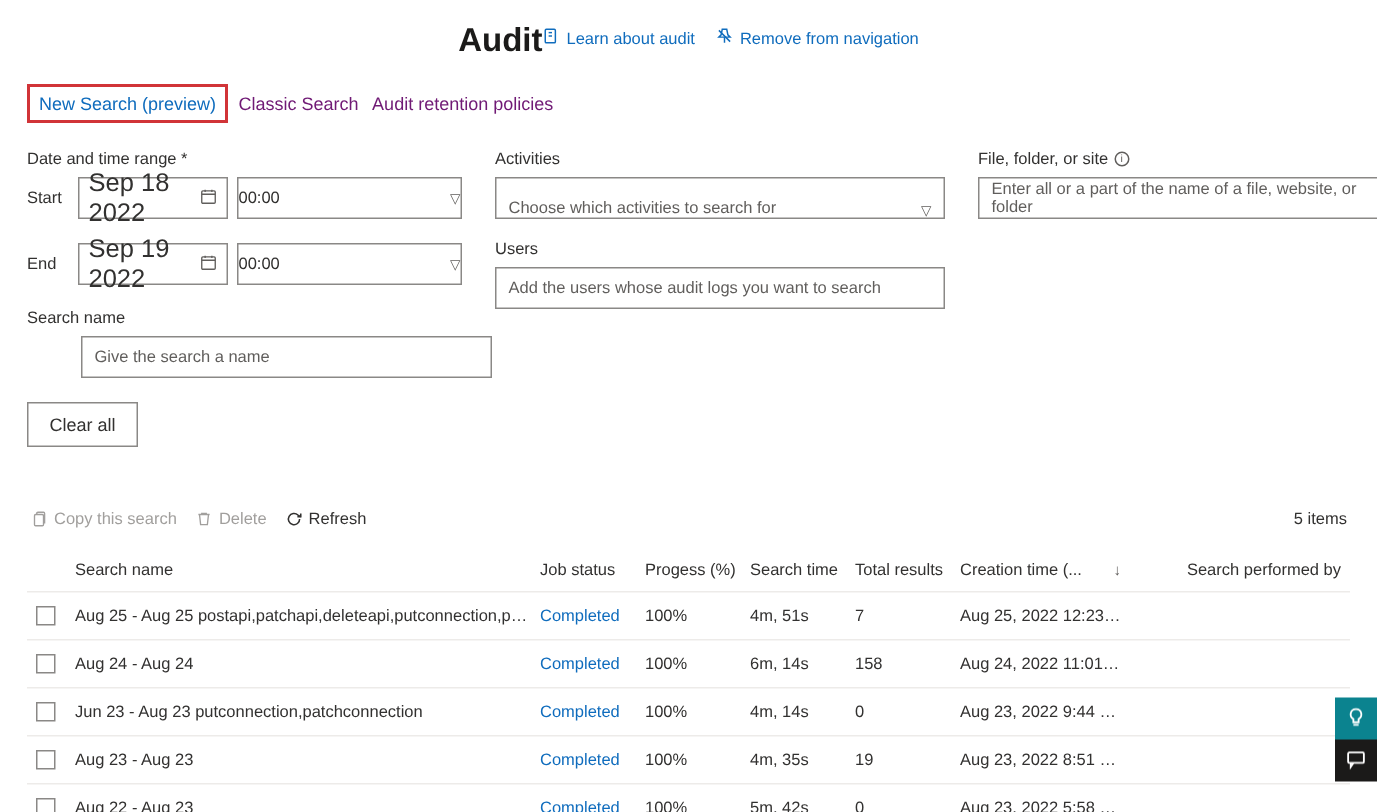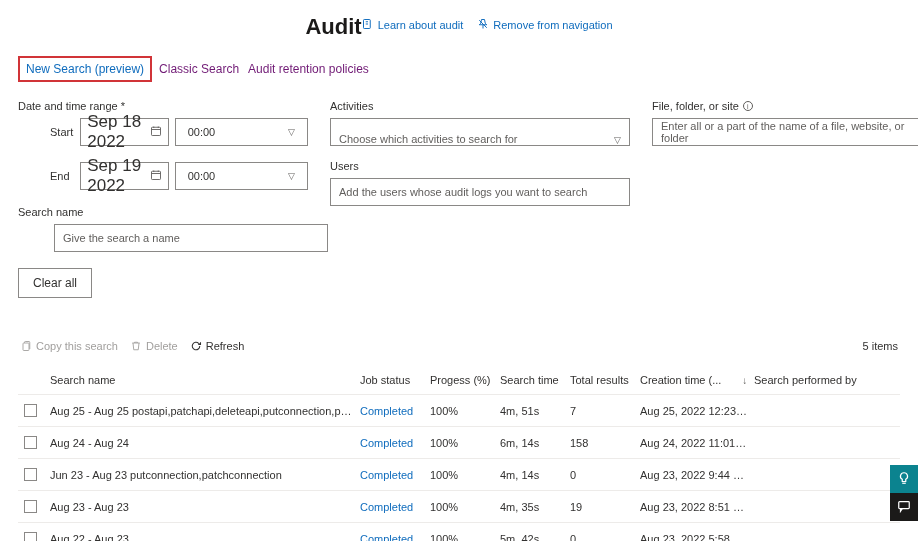--- a/index.html
+++ b/index.html
@@ -13,24 +13,24 @@
 .tabs { display: flex; gap: 5px; margin-top: 16px; font-size: 12px; }
 .tab { padding: 6px 2px; color: #701a75; cursor: pointer; }
 .tab.active { color: #0f6cbd; border-bottom: 2px solid #0f6cbd; padding-bottom: 4px; }
 .tab.highlight { border: 2px solid #d13438; padding: 4px 6px; }
 .form-area { display: flex; gap: 22px; margin-top: 18px; }
 .col { display: flex; flex-direction: column; }
 .col1 { width: 290px; }
 .col2 { width: 300px; }
 .col3 { flex: 1; }
 .label { font-size: 11px; color: #323130; margin-bottom: 6px; }
-.row { display: flex; align-items: center; gap: 6px; margin-bottom: 16px; margin-left: 32px; }
+.row { display: flex; align-items: center; gap: 6px; margin-bottom: 16px; }
 .row .mini { width: 28px; font-size: 11px; color: #323130; }
 .datebox { width: 100px; height: 28px; border: 1px solid #8a8886; display: flex; align-items: center; justify-content: space-between; padding: 0 6px; font-size: 17px; background: #fff; cursor: pointer; }
-.timebox { width: 150px; height: 28px; border: 1px solid #8a8886; display: flex; align-items: center; justify-content: space-between; padding: 0 12px; font-size: 11px; background: #fff; cursor: pointer; }
+.timebox { width: 150px; height: 28px; border: 1px solid #8a8886; display: flex; align-items: center; justify-content: space-between; padding: 0 0; font-size: 11px; background: #fff; cursor: pointer; }
 .selectbox { height: 28px; border: 1px solid #8a8886; display: flex; align-items: flex-end; justify-content: space-between; padding: 0 8px; font-size: 11px; color: #605e5c; background: #fff; cursor: pointer; }
 .textbox { height: 28px; border: 1px solid #8a8886; padding: 0 8px; font-size: 11px; color: #605e5c; background: #fff; display: flex; align-items: center; }
 .col2 .selectbox, .col2 .textbox { width: 300px; margin-bottom: 14px; }
 .col3 .textbox { width: 290px; }
 .col3 .label { display: flex; align-items: center; gap: 4px; }
 .info-icon { width: 10px; height: 10px; border: 1px solid #605e5c; border-radius: 50%; font-size: 7px; display: inline-flex; align-items: center; justify-content: center; color: #605e5c; }
 .chev { font-size: 9px; color: #605e5c; }
 .cal-ic svg { width: 12px; height: 12px; color: #605e5c; }
 .search-name-box { width: 274px; height: 28px; border: 1px solid #8a8886; padding: 0 8px; font-size: 11px; color: #605e5c; display:flex; align-items:center;margin-left:36px; }
 .buttons { display: flex; gap: 8px; margin-top: 16px; }
@@ -44,21 +44,21 @@
 .results-count { color: #323130; }
 .table { margin-top: 14px; }
 .thead { display: flex; align-items: center; padding: 8px 6px; font-size: 11px; color: #323130; }
 .col-chk { width: 26px; }
 .col-name { width: 310px; }
 .col-status { width: 70px; }
 .col-prog { width: 70px; }
 .col-time { width: 70px; }
 .col-total { width: 70px; }
 .col-creation { width: 114px; display:flex; align-items:center; gap:21px; }
-.col-perf { flex: 1; }
+.col-perf { flex: 1; text-align: right; }
 .trow { display: flex; align-items: center; padding: 9px 6px; border-top: 1px solid #edebe9; font-size: 11px; }
 .trow .col-name { color: #323130; cursor: pointer; white-space: nowrap; overflow: hidden; text-overflow: ellipsis; padding-right: 8px; }
 .trow .col-status { color: #0f6cbd; cursor: pointer; }
 .chk { width: 13px; height: 13px; border: 1px solid #8a8886; cursor: pointer; }
 .float-btns { position: fixed; right: 0; bottom: 20px; display: flex; flex-direction: column; }
 .float-btn { width: 28px; height: 28px; display: flex; align-items: center; justify-content: center; color: #fff; cursor: pointer; }
 .fb1 { background: #0b838f; }
 .fb2 { background: #1b1a19; }
 .sort-ic { font-size: 10px; color:#605e5c; }
 </style>

